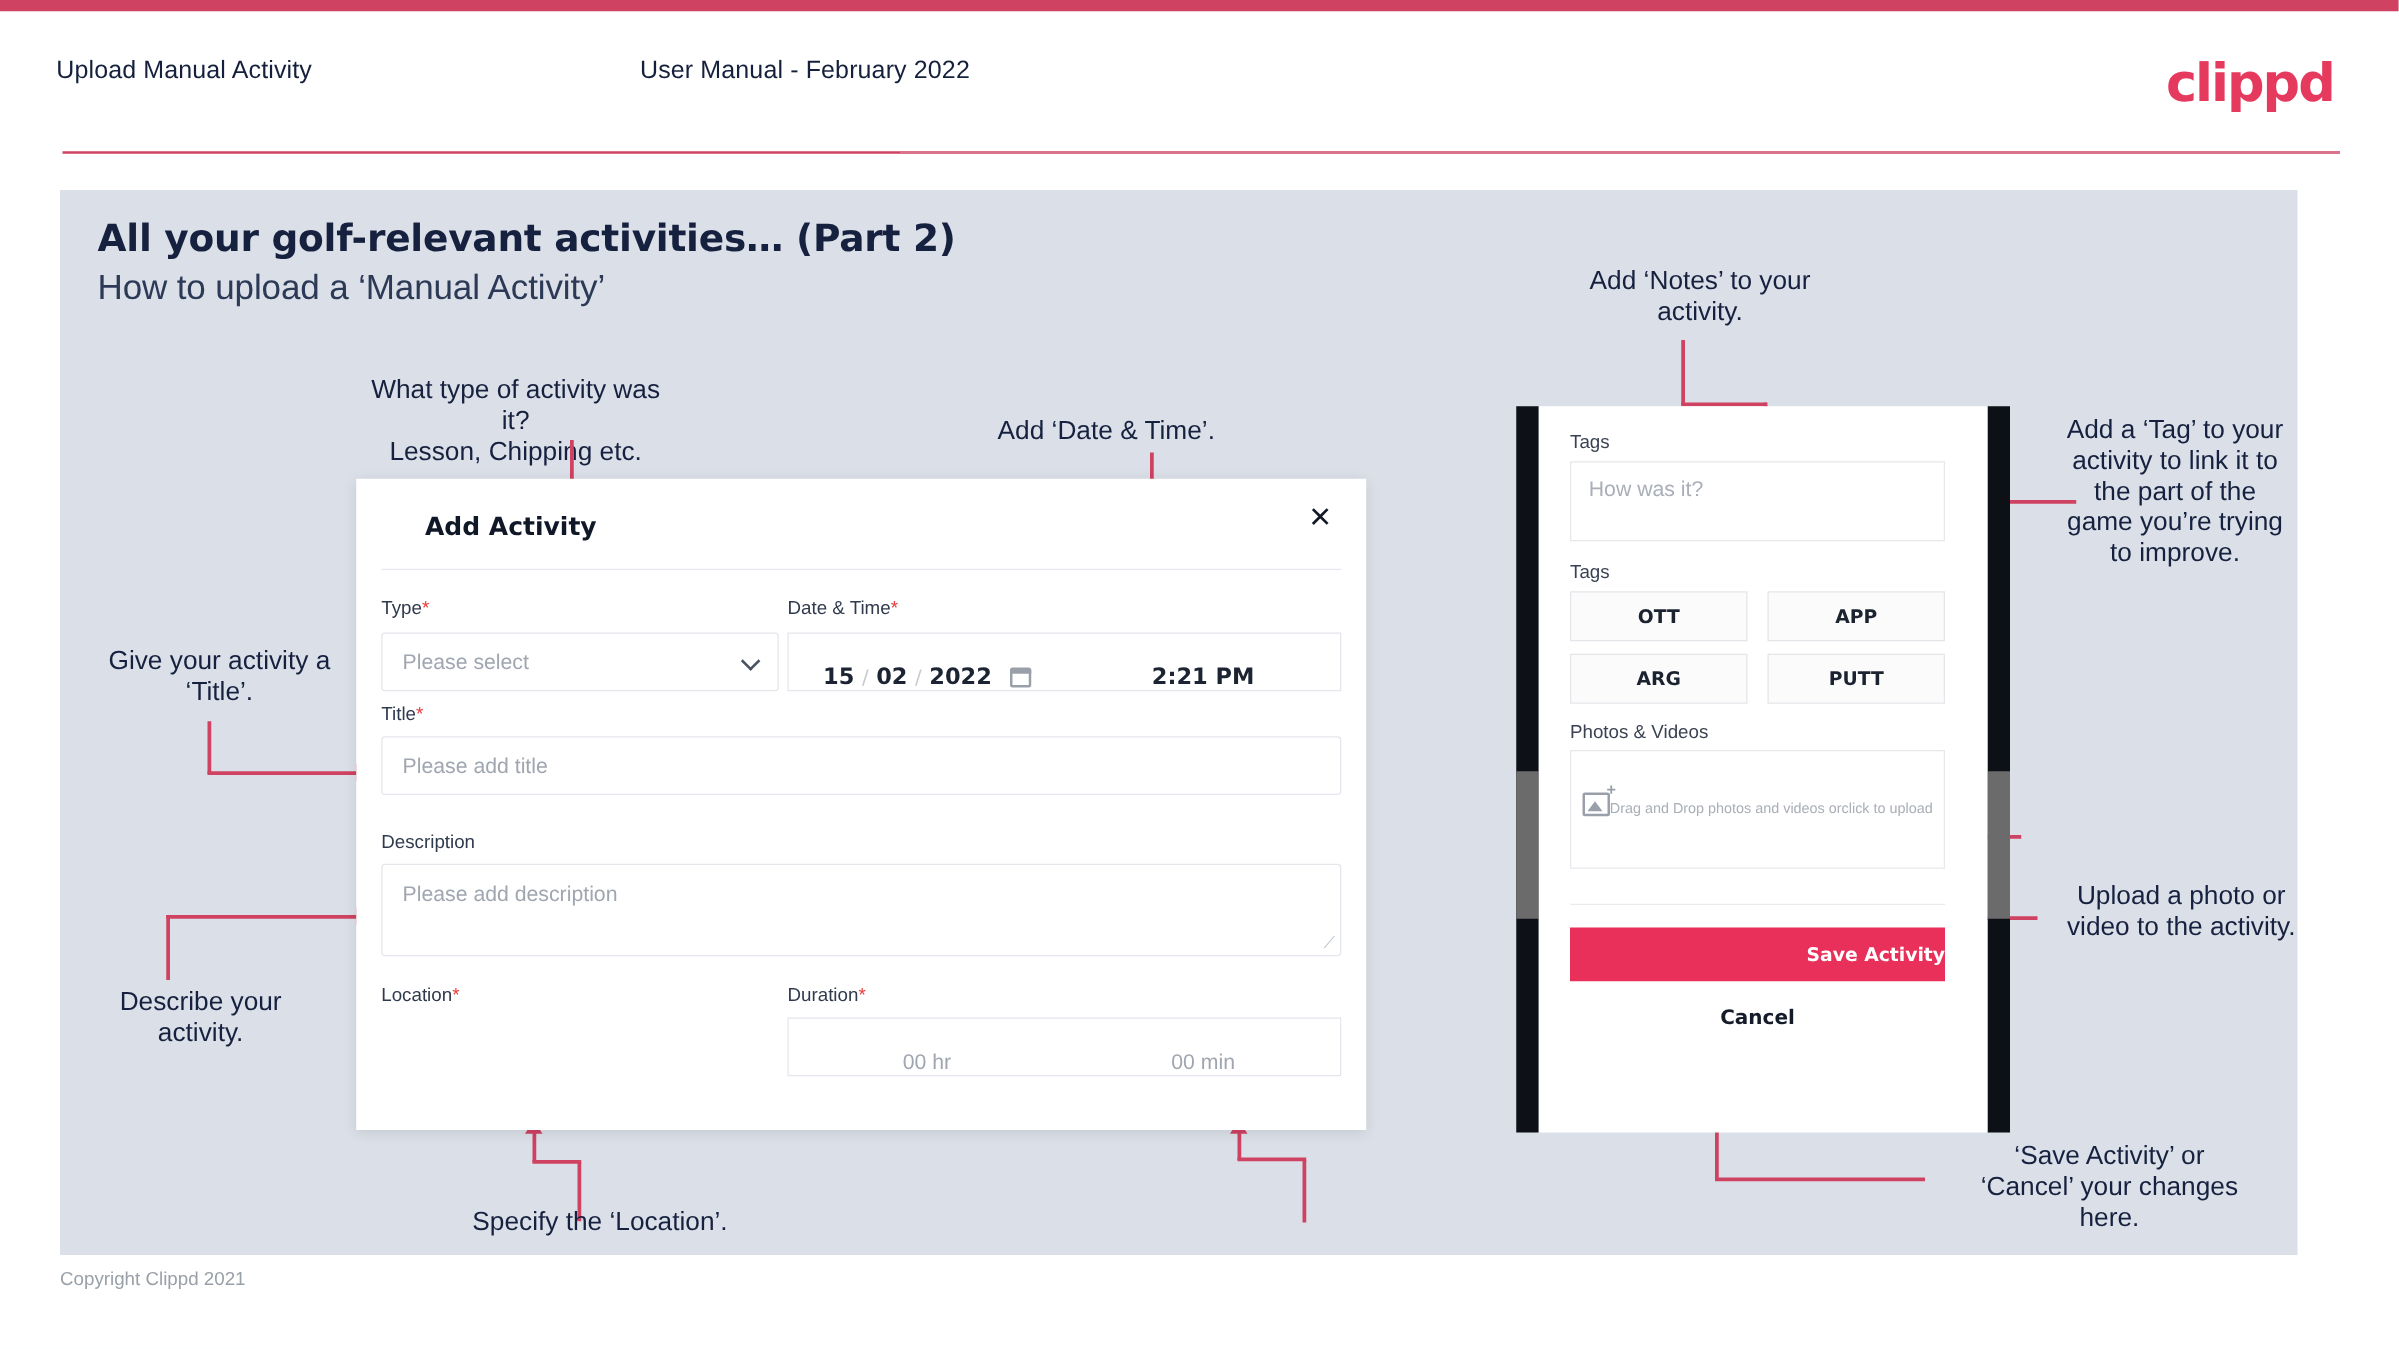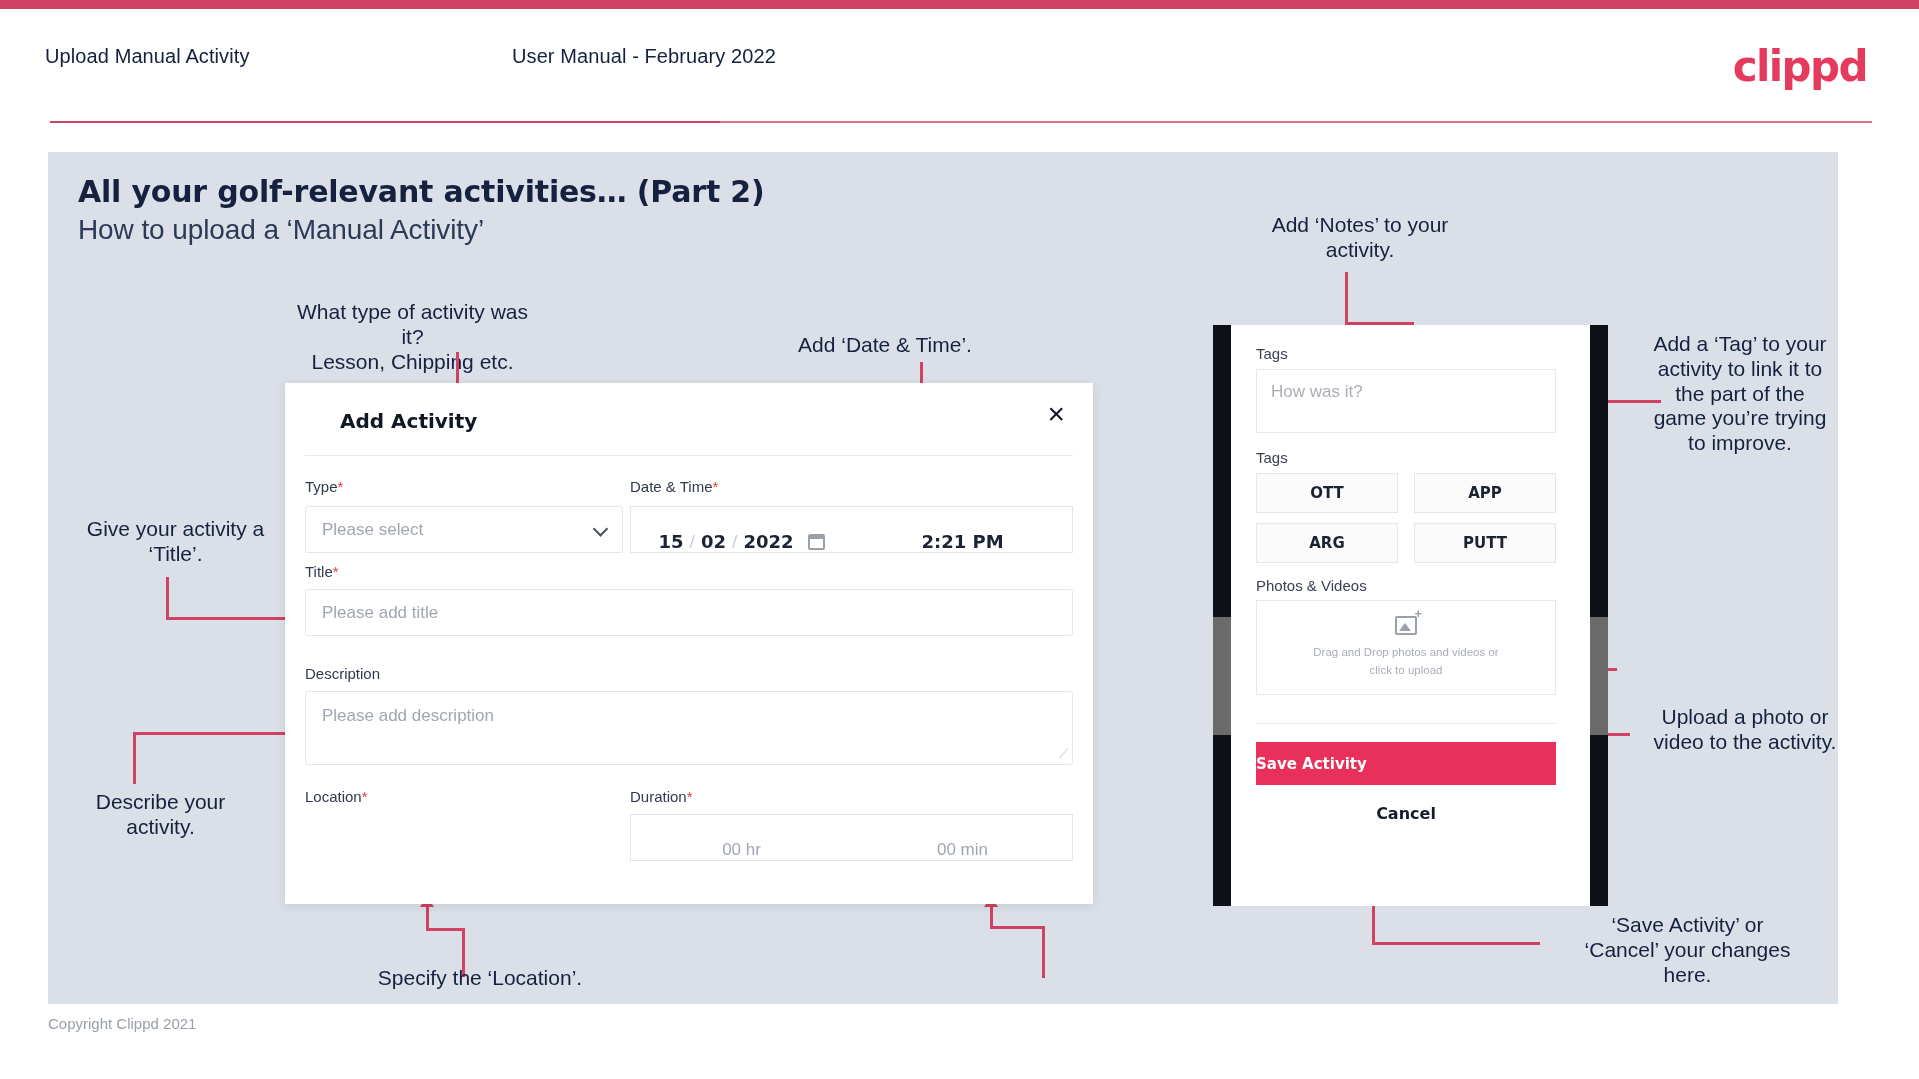--- a/index.html
+++ b/index.html
@@ -162,40 +162,40 @@
     font-size: 17px; color: #a9aeb7; padding: 12px 14px;
   }
   .tag {
     position: absolute; border: 1px solid #e4e6ea; background: #fbfbfc;
     display: flex; align-items: center; justify-content: center;
     font-size: 15px; font-weight: 700; color: #1b2230;
     font-family: "DejaVu Sans", sans-serif;
   }
   .dropzone {
     position: absolute; border: 1px solid #e6e8ec; background: #fff;
-    display: flex; flex-direction: column; align-items: center; justify-content: center;
+    display: flex; flex-direction: row; align-items: center; justify-content: center;
     font-size: 11.5px; color: #a9aeb7; text-align: center; line-height: 1.5;
   }
   .img-ico {
     width: 22px; height: 19px; border: 2px solid #9aa0aa; border-radius: 2px;
     position: relative; margin-bottom: 9px;
   }
   .img-ico:after {
     content: "+"; position: absolute; right: -7px; top: -11px;
     font-size: 13px; color: #9aa0aa; font-weight: 700; line-height: 1;
   }
   .img-ico:before {
     content:""; position:absolute; left: 2px; bottom: 2px;
     border-left: 6px solid transparent; border-right: 6px solid transparent;
     border-bottom: 8px solid #9aa0aa;
   }
   .ph-rule { position: absolute; height: 1px; background: #e9ebef; }
   .save-btn {
     position: absolute; background: #e8305a; color: #fff;
-    display: flex; align-items: center; justify-content: flex-start;
+    display: flex; align-items: center; justify-content: flex-end;
     font-size: 15px; font-weight: 700; font-family: "DejaVu Sans", sans-serif;
     cursor: pointer;
   }
   .cancel-btn {
     position: absolute; text-align: center; font-size: 16px; font-weight: 700;
     color: #141b29; font-family: "DejaVu Sans", sans-serif; cursor: pointer;
   }
 
   .footer {
     position: absolute; left: 48px; top: 1015px;

